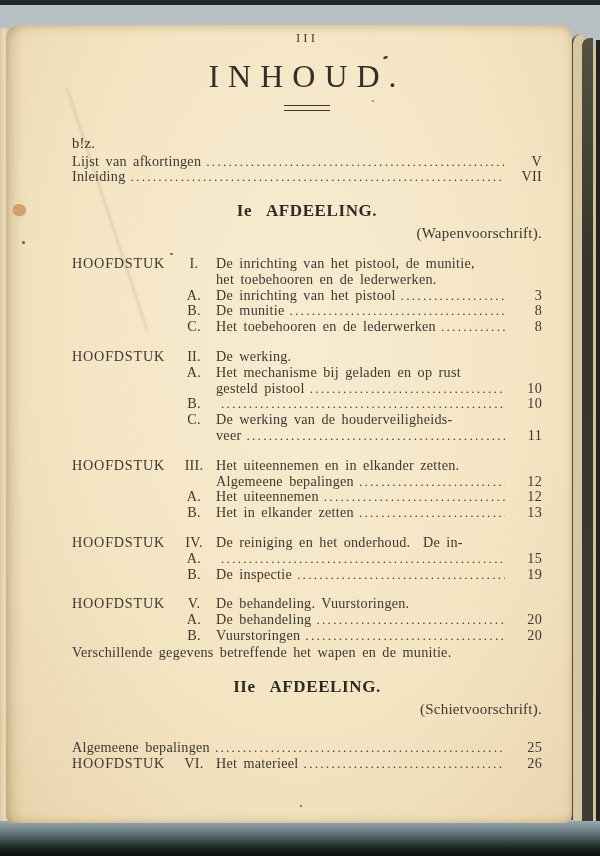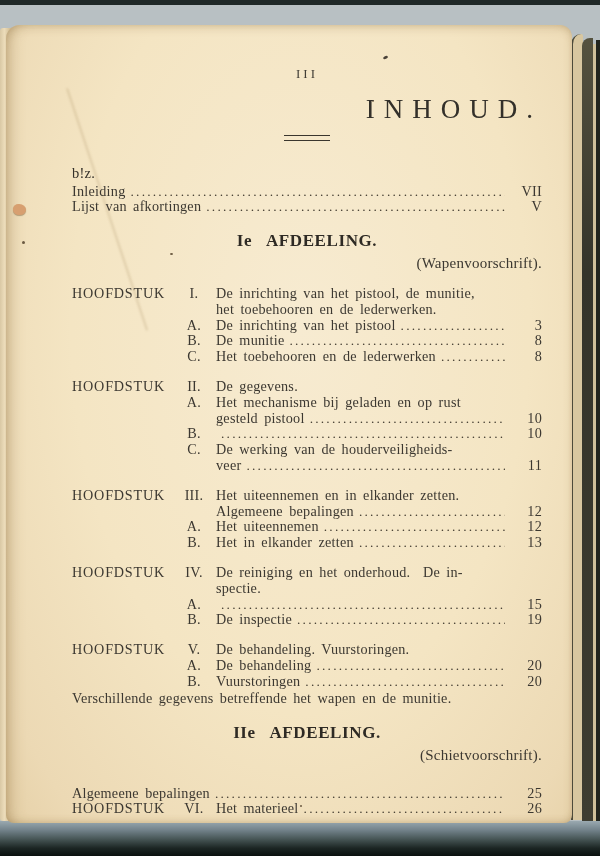--- a/index.html
+++ b/index.html
@@ -40,22 +40,22 @@
   .speck{position:absolute; border-radius:50%; z-index:2; background:#6b5a42;}
   .sp1{left:22px; top:241px; width:3px; height:3px;}
   .sp2{left:170px; top:253px; width:3px; height:2px;}
   .sp3{left:383px; top:56px; width:5px; height:3px; background:#4a4238; transform:rotate(-25deg);}
   .sp4{left:300px; top:805px; width:2px; height:2px;}
   .sp5{left:372px; top:100px; width:2px; height:2px; background:#8a7a5c;}
 
   
   .content{position:absolute; left:72px; right:58px; top:30px; z-index:3; color:#3c3831;
     font-size:14.2px; letter-spacing:.25px; word-spacing:2.5px;}
-  .folio{text-align:center; font-size:13px; letter-spacing:3px; margin-bottom:12px; color:#423e36;margin-top:36px;}
-  .title{text-align:right; font-size:27px; letter-spacing:9px; margin-bottom:10px; color:#33302a;}
+  .folio{text-align:center; font-size:13px; letter-spacing:3px; margin-bottom:12px; color:#423e36;}
+  .title{text-align:center; font-size:32px; letter-spacing:9px; margin-bottom:10px; color:#33302a;}
   .rule{width:46px; height:3.5px; margin:0 auto 24px auto;
     border-top:1.6px solid #3a362e; border-bottom:1.6px solid #3a362e;}
   .blz-row{font-size:14.5px; margin-bottom:2px; color:#35312a; white-space:pre;}
 
   .f-row{display:flex; align-items:baseline; line-height:15.8px;}
   .f-label{flex:none; white-space:pre;}
   .dots{flex:1 1 auto; overflow:hidden; white-space:nowrap; margin:0 3px 0 5px; color:#463f33;}
   .dots::after{content:"..........................................................................................................";
     letter-spacing:2.2px; font-size:13.5px;}
   .pg{flex:none; width:34px; text-align:right; white-space:pre;}
@@ -98,29 +98,29 @@
   <div class="speck sp5"></div>
 
   <div class="content">
     <div class="folio">III</div>
     <div class="title">INHOUD.</div>
     <div class="rule"></div>
 
     <div class="blz-row">b!z.</div>
 
     <div class="f-row">
+      <span class="f-label">Lijst van afkortingen</span>
+      <span class="dots"></span>
+      <span class="pg">V</span>
+    </div>
+    <div class="f-row">
       <span class="f-label">Inleiding</span>
       <span class="dots"></span>
       <span class="pg">VII</span>
     </div>
-    <div class="f-row">
-      <span class="f-label">Lijst van afkortingen</span>
-      <span class="dots"></span>
-      <span class="pg">V</span>
-    </div>
 
     <div class="afd">
       <span class="afd-title">Ie  AFDEELING.</span>
     </div>
     <div class="afd-sub">(Wapenvoorschrift).</div>
 
     <div class="chapter">
       <div class="c-row">
         <span class="c1">HOOFDSTUK</span>
         <span class="c2">I.</span>
@@ -162,21 +162,21 @@
           <span class="pg">8</span>
           </span>
       </div>
     </div>
 
     <div class="chapter">
       <div class="c-row">
         <span class="c1">HOOFDSTUK</span>
         <span class="c2">II.</span>
         <span class="ct">
-            <span class="txt">De gegevens.</span>
+            <span class="txt">De werking.</span>
           </span>
       </div>
       <div class="c-row">
         <span class="c1"></span>
         <span class="c2">A.</span>
         <span class="ct">
             <span class="txt">Het mechanisme bij geladen en op rust</span>
           </span>
       </div>
       <div class="c-row">
@@ -250,27 +250,20 @@
           </span>
       </div>
     </div>
 
     <div class="chapter">
       <div class="c-row">
         <span class="c1">HOOFDSTUK</span>
         <span class="c2">IV.</span>
         <span class="ct">
             <span class="txt">De reiniging en het onderhoud.  De in-</span>
-          </span>
-      </div>
-      <div class="c-row">
-        <span class="c1"></span>
-        <span class="c2"></span>
-        <span class="ct">
-            <span class="txt">spectie.</span>
           </span>
       </div>
       <div class="c-row">
         <span class="c1"></span>
         <span class="c2">A.</span>
         <span class="ct">
           <span class="dots"></span>
           <span class="pg">15</span>
           </span>
       </div>

